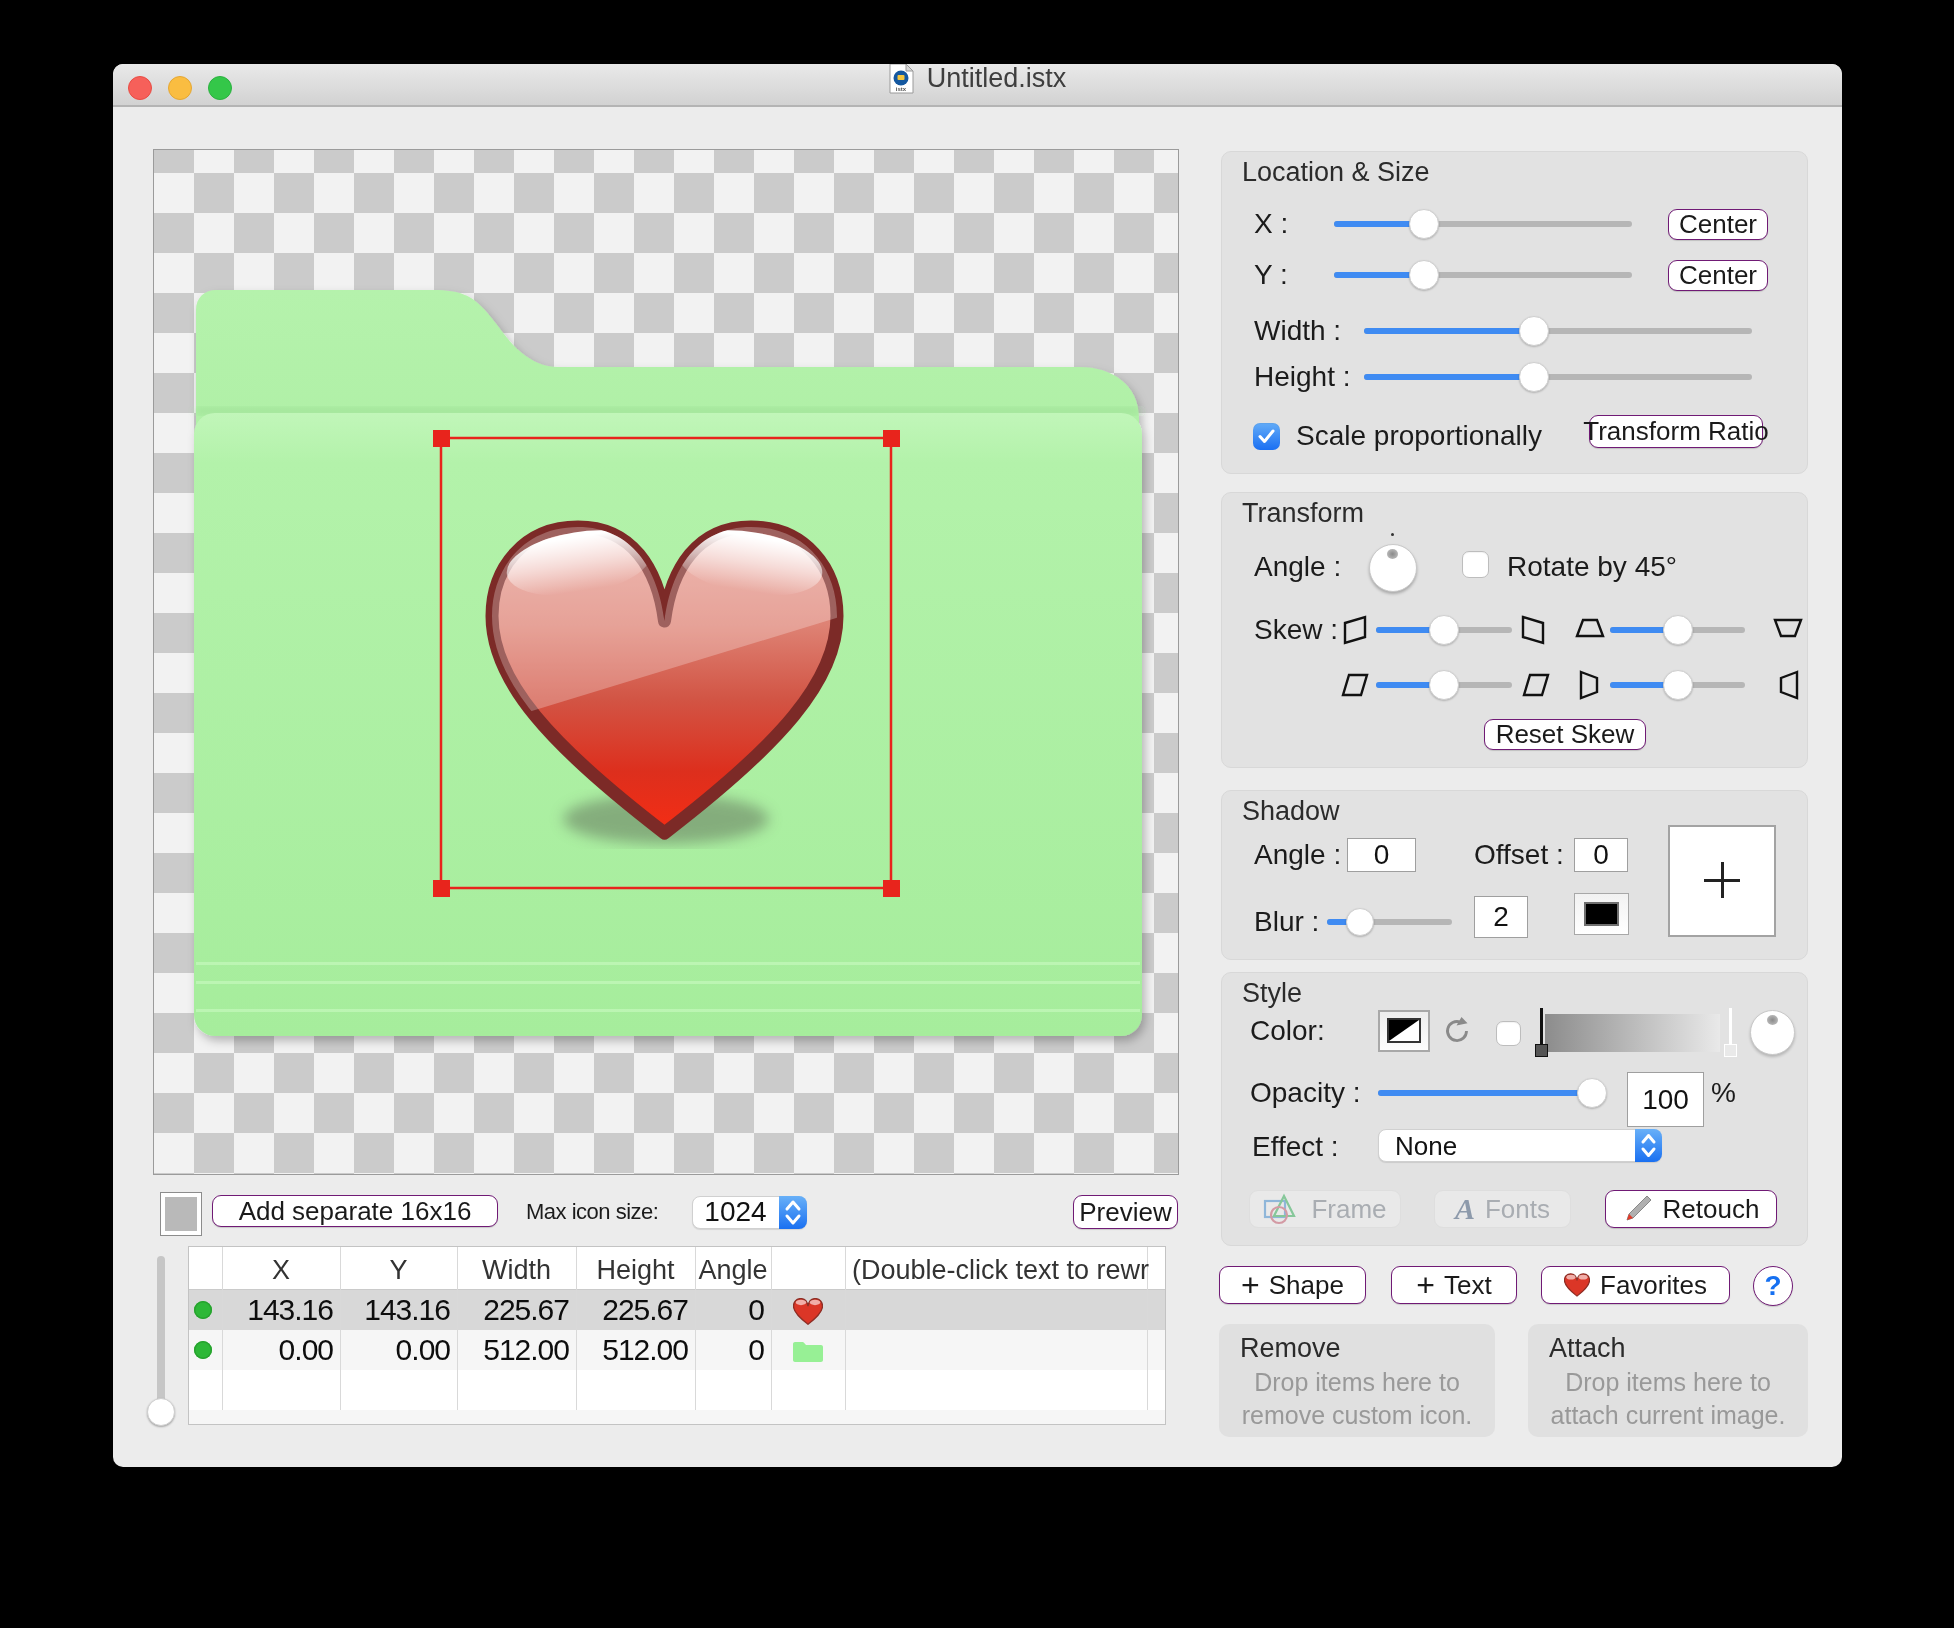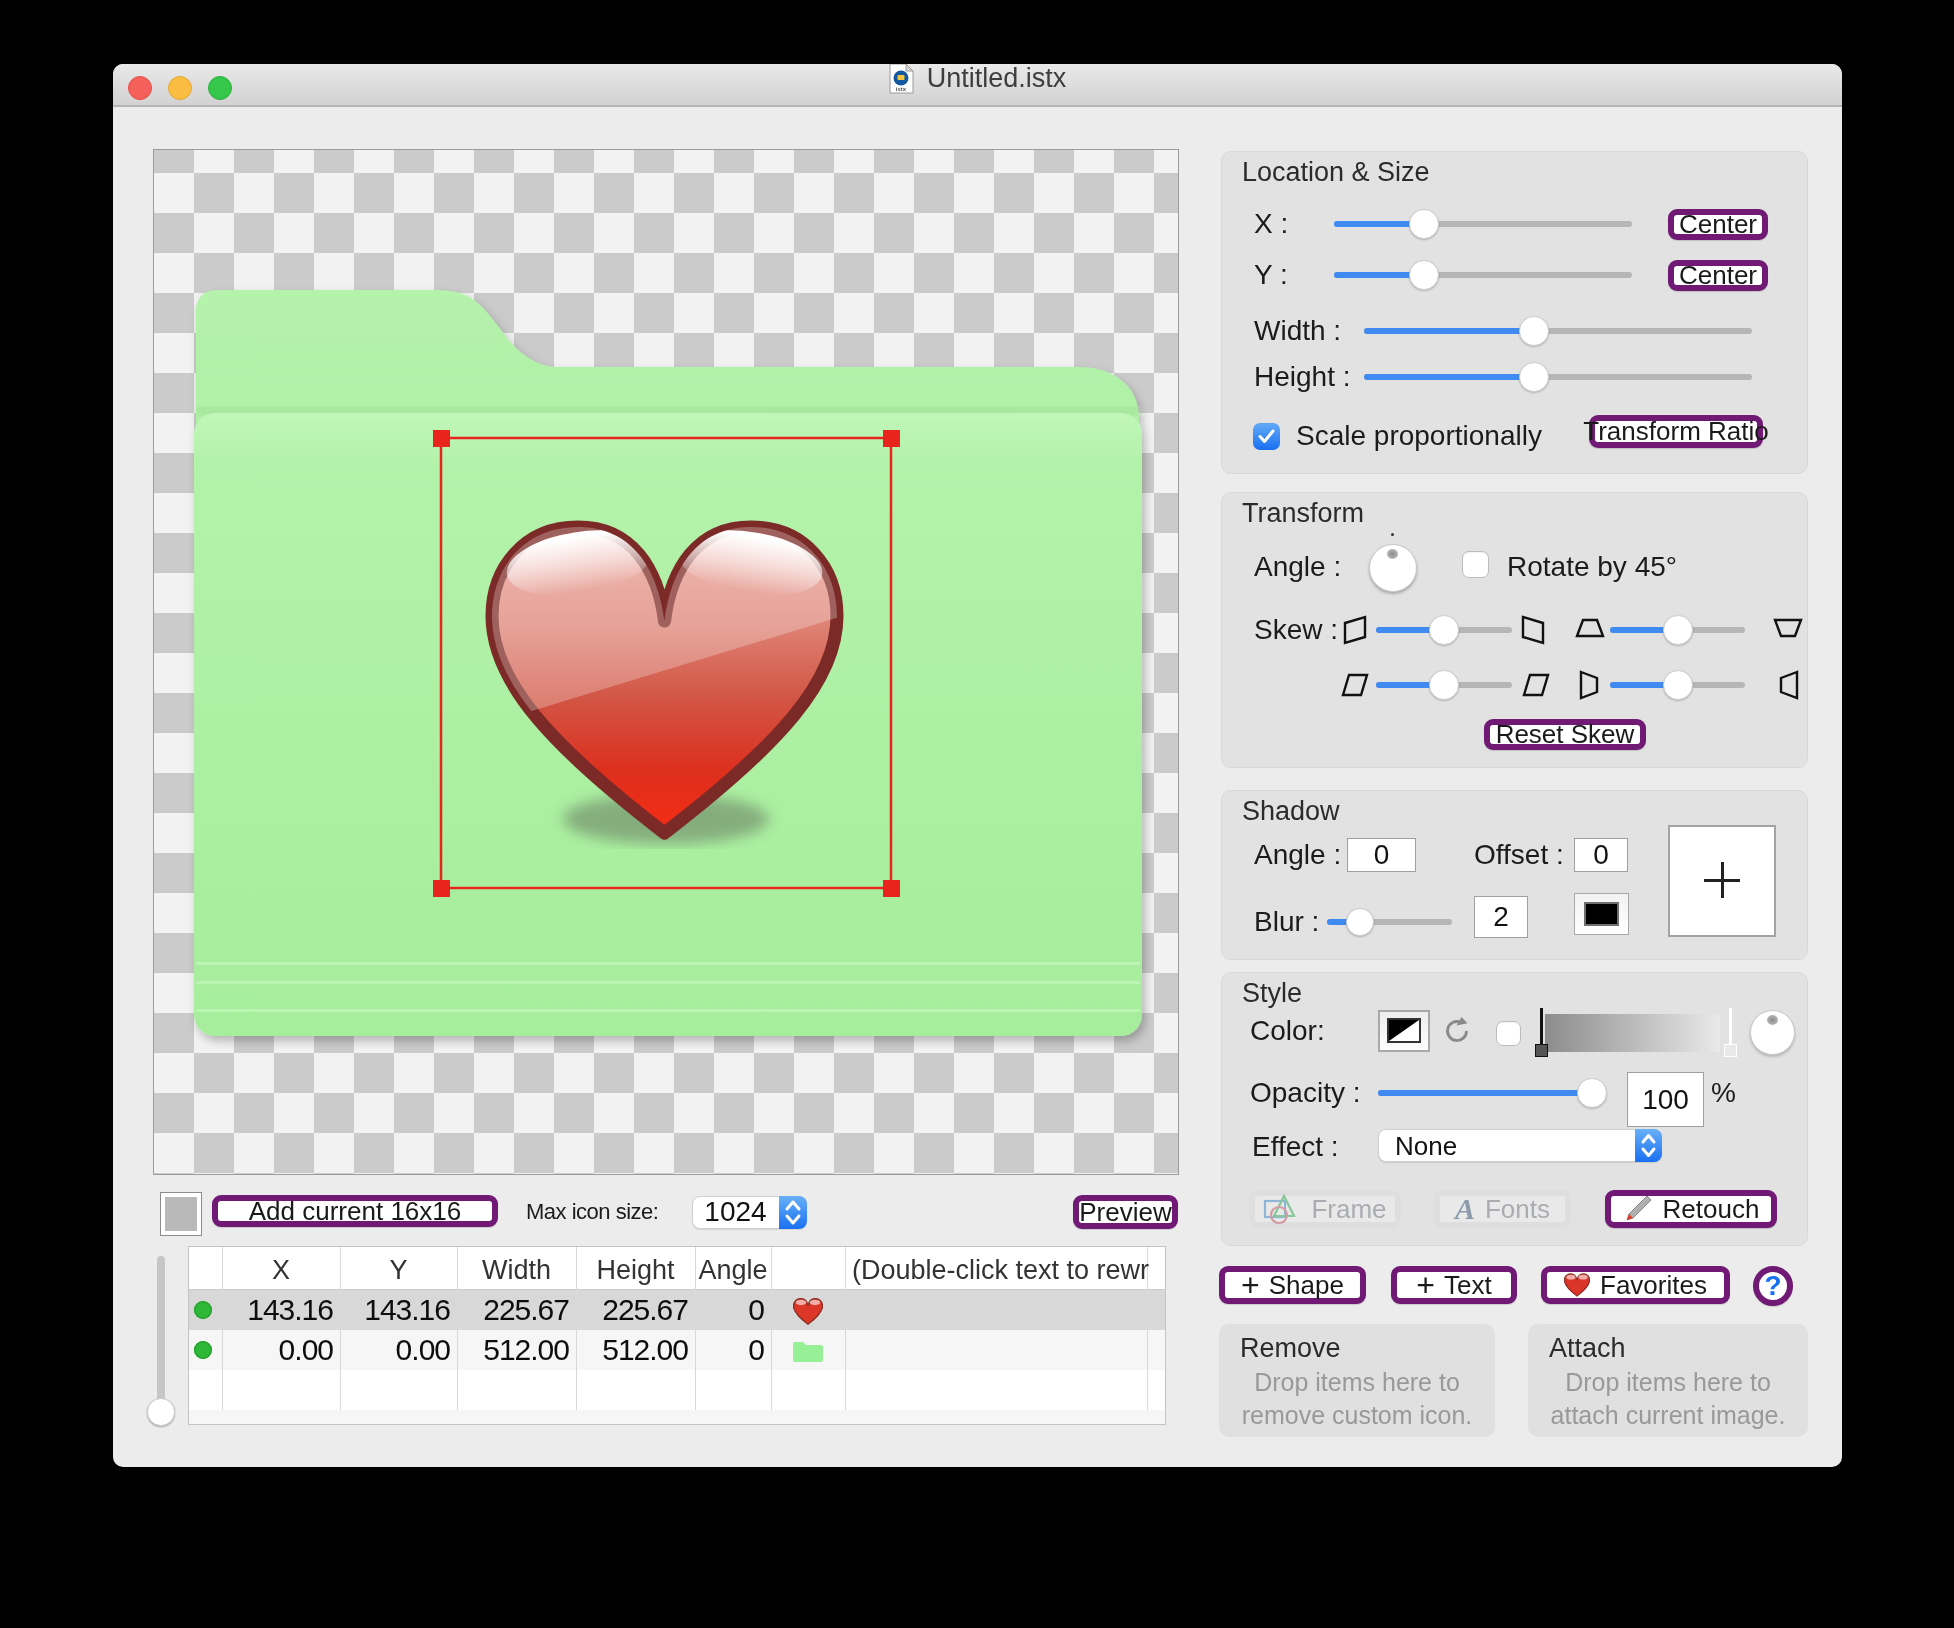--- a/index.html
+++ b/index.html
@@ -5,21 +5,21 @@
 *{margin:0;padding:0;box-sizing:border-box}
 html,body{width:1954px;height:1628px;background:#000;font-family:"Liberation Sans",sans-serif;overflow:hidden}
 #win{position:absolute;left:113px;top:64px;width:1729px;height:1403px;background:#ececec;border-radius:10px;overflow:hidden}
 #tbar{position:absolute;left:0;top:0;width:100%;height:43px;background:linear-gradient(#e9e9e9,#d2d2d2);border-bottom:2px solid #b4b4b4}
 .tl{position:absolute;top:12px;width:24px;height:24px;border-radius:50%}
 #ttl{position:absolute;left:0;top:0;width:100%;height:28px;display:flex;align-items:center;justify-content:center;gap:13px;font-size:27px;color:#3e3e3e}
 #cv{position:absolute;left:40px;top:85px;width:1026px;height:1026px;border:1px solid #9b9b9b;background-color:#f2f2f2;background-image:conic-gradient(#cbcbcb 0 25%,transparent 0 50%,#cbcbcb 0 75%,transparent 0);background-size:80px 80px;background-position:-40px -17px}
 .box{position:absolute;left:1108px;width:587px;background:#e2e2e2;border:1px solid #d8d8d8;border-radius:10px}
 .bt{position:absolute;font-size:27px;color:#2b2b2b;white-space:nowrap}
 .lb{position:absolute;font-size:28px;color:#1b1b1b;white-space:nowrap;transform:translateY(-50%)}
-.btn{position:absolute;background:#fff;border:6px solid #701a75;border-radius:9px;box-shadow:0 1px 1px rgba(0,0,0,.15);display:flex;align-items:center;justify-content:center;font-size:26px;color:#1a1a1a;white-space:nowrap}
+.btn{position:absolute;background:#fff;border:1px solid #701a75;border-radius:9px;box-shadow:0 1px 1px rgba(0,0,0,.15);display:flex;align-items:center;justify-content:center;font-size:26px;color:#1a1a1a;white-space:nowrap}
 .track{position:absolute;height:6px;border-radius:3px;background:#b6b6b6;transform:translateY(-50%)}
 .fill{position:absolute;left:0;top:0;height:6px;border-radius:3px;background:#3f8bf2}
 .knob{position:absolute;width:30px;height:30px;border-radius:50%;background:#fff;border:1px solid #cfcfcf;box-shadow:0 1px 2px rgba(0,0,0,.22);transform:translate(-50%,-50%)}
 .cb{position:absolute;width:27px;height:27px;border-radius:7px;background:#fff;border:1px solid #bdbdbd;box-shadow:inset 0 1px 1px rgba(0,0,0,.05)}
 .cbon{background:linear-gradient(#63acf8,#1a6ff2);border:none}
 .input{position:absolute;background:#fff;border:1px solid #9f9f9f;display:flex;align-items:center;justify-content:center;font-size:28px;color:#111}
 .dim{color:#a9adb2}
 .glyph{position:absolute;transform:translate(-50%,-50%)}
 </style>
 </head>
@@ -282,21 +282,21 @@
     </div>
   <div class="btn" style="left:1640px;top:1202px;width:40px;height:40px;border-radius:50%;font-size:28px;color:#1670f1;font-weight:bold">?</div>
   <div style="position:absolute;left:1106px;top:1260px;width:276px;height:113px;background:#e0e0e0;border-radius:10px"></div>
   <div style="position:absolute;left:1127px;top:1269px;font-size:27px;color:#2b2b2b">Remove</div>
   <div style="position:absolute;left:1106px;top:1302px;width:276px;text-align:center;font-size:25px;line-height:33px;color:#999">Drop items here to<br>remove custom icon.</div>
   <div style="position:absolute;left:1415px;top:1260px;width:280px;height:113px;background:#e0e0e0;border-radius:10px"></div>
   <div style="position:absolute;left:1436px;top:1269px;font-size:27px;color:#2b2b2b">Attach</div>
   <div style="position:absolute;left:1415px;top:1302px;width:280px;text-align:center;font-size:25px;line-height:33px;color:#999">Drop items here to<br>attach current image.</div>
 
   <div style="position:absolute;left:48px;top:1129px;width:40px;height:42px;background:#b9b9b9;border:4px solid #fff;outline:1px solid #8c8c8c"></div>
-  <div class="btn" style="left:99px;top:1131px;width:286px;height:32px">Add current 16x16</div>
+  <div class="btn" style="left:99px;top:1131px;width:286px;height:32px">Add separate 16x16</div>
   <div class="lb" style="left:413px;top:1148px;font-size:22px;letter-spacing:-0.5px">Max icon size:</div>
   <div style="position:absolute;left:579px;top:1132px;width:115px;height:33px;background:#fff;border:1px solid #d0d0d0;border-radius:8px;box-shadow:0 1px 1px rgba(0,0,0,.1)"></div>
   <div style="position:absolute;left:579px;top:1148px;width:87px;transform:translateY(-50%);text-align:center;font-size:28px;color:#111">1024</div>
   <div style="position:absolute;left:666px;top:1132px;width:28px;height:33px;background:linear-gradient(#68b0f8,#1a70f1);border-radius:0 8px 8px 0">
     <svg width="28" height="33" viewBox="0 0 28 33">
         <path d="M8 13 L14 6 L20 13" fill="none" stroke="#fff" stroke-width="3" stroke-linejoin="round" stroke-linecap="round"></path>
         <path d="M8 20 L14 27 L20 20" fill="none" stroke="#fff" stroke-width="3" stroke-linejoin="round" stroke-linecap="round"></path>
       </svg>
   </div>
   <div class="btn" style="left:960px;top:1131px;width:105px;height:34px">Preview</div>

